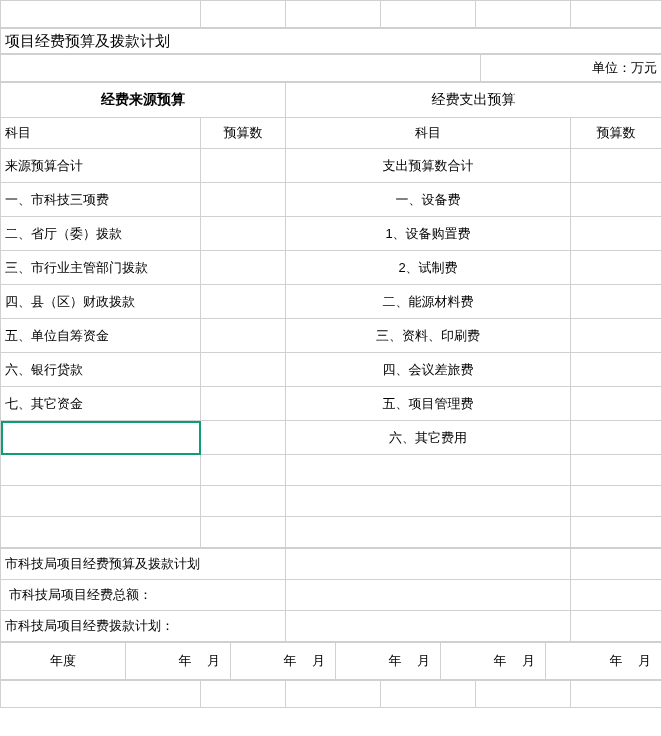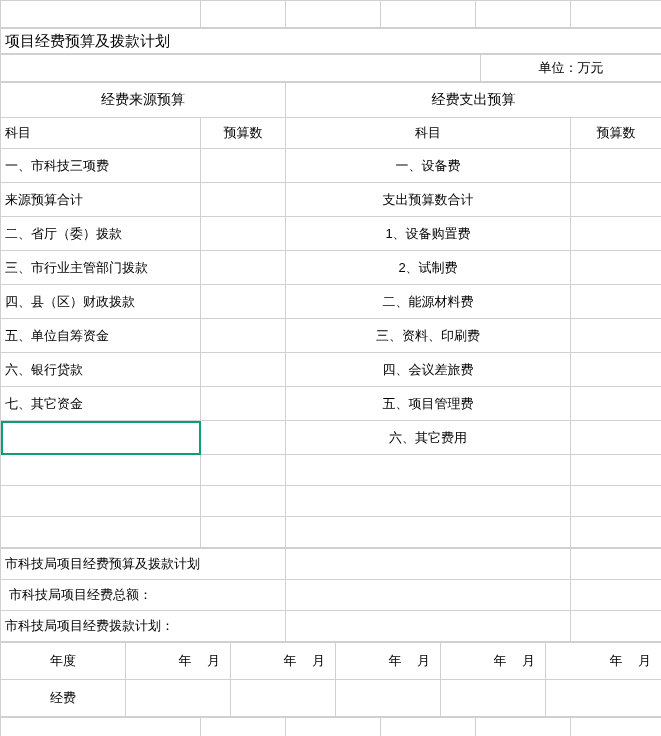--- a/index.html
+++ b/index.html
@@ -45,21 +45,21 @@
     border: none;
   }
   .ctr { text-align: center; }
   .left { text-align: left; }
   .title {
     font-weight: normal;
     font-size: 15px;
     text-align: left;
   }
   .unit {
-    text-align: center;
+    text-align: right;
     padding-right: 6px;
     font-size: 13px;
   }
   .hdr {
     text-align: center;
     font-size: 14px;
   }
   .sel {
     outline: 2px solid #0f9d76;
     outline-offset: -2px;
@@ -128,40 +128,40 @@
 
   <table class="grid">
     <colgroup>
       <col style="width:200px">
         <col style="width:85px">
       <col style="width:285px">
         <col style="width:91px">
     </colgroup>
     <tbody>
         <tr>
-      <td class="b hdr" colspan="2" style="height:34px;">经费来源预算</td>
+      <td class="b hdr" colspan="2" style="height:34px;font-weight:bold;">经费来源预算</td>
       <td class="b hdr" colspan="2" style="height:34px;">经费支出预算</td>
     </tr>
     <tr>
       <td class="b left" style="height:30px;">科目</td>
       <td class="b ctr">预算数</td>
       <td class="b ctr">科目</td>
       <td class="b ctr">预算数</td>
     </tr>
 
     <tr>
+      <td class="b left" style="height:33px;">来源预算合计</td>
+      <td class="b ctr"></td>
+      <td class="b ctr">支出预算数合计</td>
+      <td class="b ctr"></td>
+    </tr>
+    <tr>
       <td class="b left" style="height:33px;">一、市科技三项费</td>
       <td class="b ctr"></td>
       <td class="b ctr">一、设备费</td>
-      <td class="b ctr"></td>
-    </tr>
-    <tr>
-      <td class="b left" style="height:33px;">来源预算合计</td>
-      <td class="b ctr"></td>
-      <td class="b ctr">支出预算数合计</td>
       <td class="b ctr"></td>
     </tr>
     <tr>
       <td class="b left" style="height:33px;">二、省厅（委）拨款</td>
       <td class="b ctr"></td>
       <td class="b ctr">1、设备购置费</td>
       <td class="b ctr"></td>
     </tr>
     <tr>
       <td class="b left" style="height:33px;">三、市行业主管部门拨款</td>
@@ -256,28 +256,20 @@
     </colgroup>
     <tbody>
         <tr>
       <td class="b ctr" style="height:36px;">年度</td>
       <td class="b ym">年    月</td>
       <td class="b ym">年    月</td>
       <td class="b ym">年    月</td>
       <td class="b ym">年    月</td>
       <td class="b ym">年    月</td>
     </tr>
-    <tr>
-      <td class="b ctr" style="height:36px;">经费</td>
-      <td class="b ctr"></td>
-      <td class="b ctr"></td>
-      <td class="b ctr"></td>
-      <td class="b ctr"></td>
-      <td class="b ctr"></td>
-    </tr>
   </tbody>
     </table>
 
   <table class="grid">
     <colgroup>
       <col style="width:200px">
         <col style="width:85px">
         <col style="width:95px">
       <col style="width:95px">
         <col style="width:95px">

